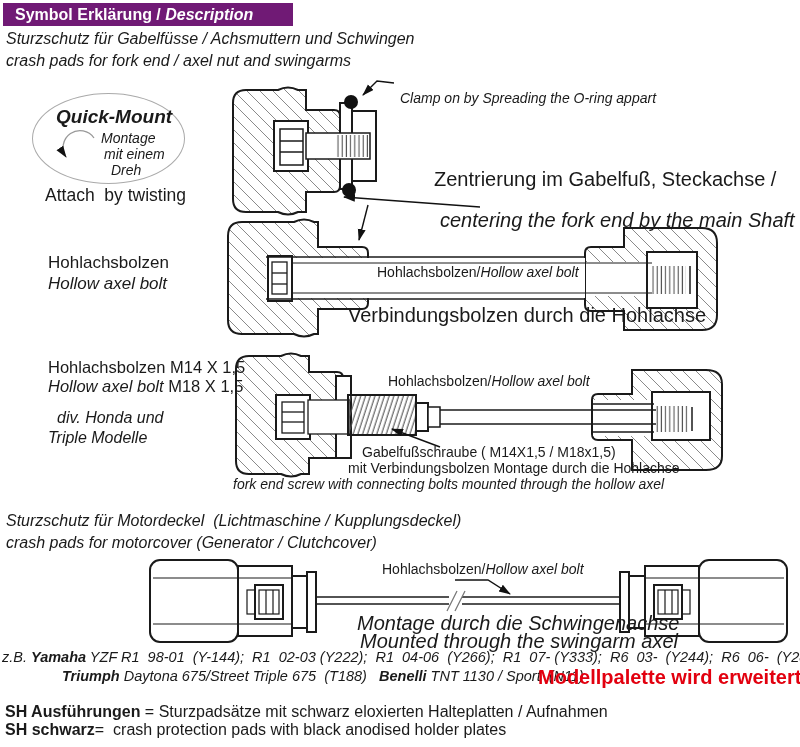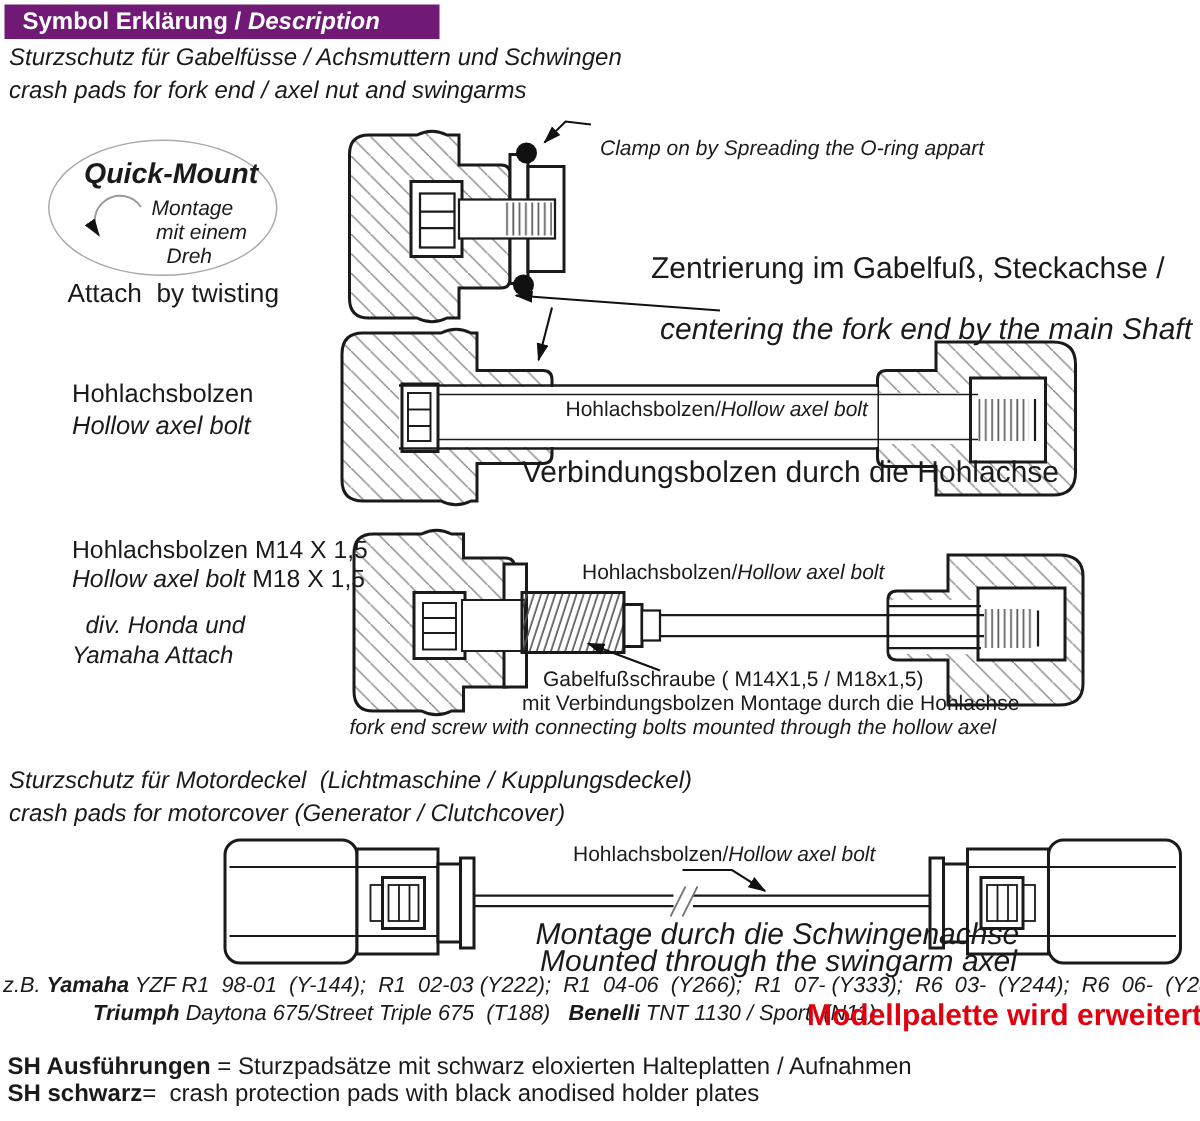--- a/index.html
+++ b/index.html
@@ -158,21 +158,21 @@
   <div class="t ann15 it" style="left:440px;top:182px;margin-top:27px;">centering the fork end by the main Shaft</div>
 
   <div class="t lbl17" style="left:48px;top:253px;">Hohlachsbolzen</div>
   <div class="t lbl17 it" style="left:48px;top:274px;">Hollow axel bolt</div>
   <div class="t" style="left:377px;top:265px;font-size:14px;"><span>Hohlachsbolzen/</span><span class="it">Hollow axel bolt</span></div>
   <div class="t ann15" style="left:348px;top:304px;">Verbindungsbolzen durch die Hohlachse</div>
 
   <div class="t" style="left:48px;top:358px;font-size:16.5px;"><span>Hohlachsbolzen </span><span>M14 X 1,5</span></div>
   <div class="t" style="left:48px;top:377px;font-size:16.5px;"><span class="it">Hollow axel bolt </span><span>M18 X 1,5</span></div>
   <div class="t it" style="left:57px;top:409px;font-size:16px;">div. Honda und</div>
-  <div class="t it" style="left:48px;top:429px;font-size:16px;">Yamaha Attach</div>
+  <div class="t it" style="left:48px;top:429px;font-size:16px;">Triple Modelle</div>
   <div class="t" style="left:388px;top:374px;font-size:14px;"><span>Hohlachsbolzen/</span><span class="it">Hollow axel bolt</span></div>
   <div class="t ann14" style="left:362px;top:445px;">Gabelfußschraube ( M14X1,5 / M18x1,5)</div>
   <div class="t ann14" style="left:348px;top:461px;">mit Verbindungsbolzen Montage durch die Hohlachse</div>
   <div class="t ann14 it" style="left:233px;top:477px;">fork end screw with connecting bolts mounted through the hollow axel</div>
 
   <div class="t title" style="left:6px;top:512px;">Sturzschutz für Motordeckel  (Lichtmaschine / Kupplungsdeckel)</div>
   <div class="t title" style="left:6px;top:534px;">crash pads for motorcover (Generator / Clutchcover)</div>
   <div class="t" style="left:382px;top:562px;font-size:14px;"><span>Hohlachsbolzen/</span><span class="it">Hollow axel bolt</span></div>
   <div class="t ann15 it" style="left:357px;top:612px;">Montage durch die Schwingenachse</div>
   <div class="t ann15 it" style="left:360px;top:630px;">Mounted through the swingarm axel</div>

